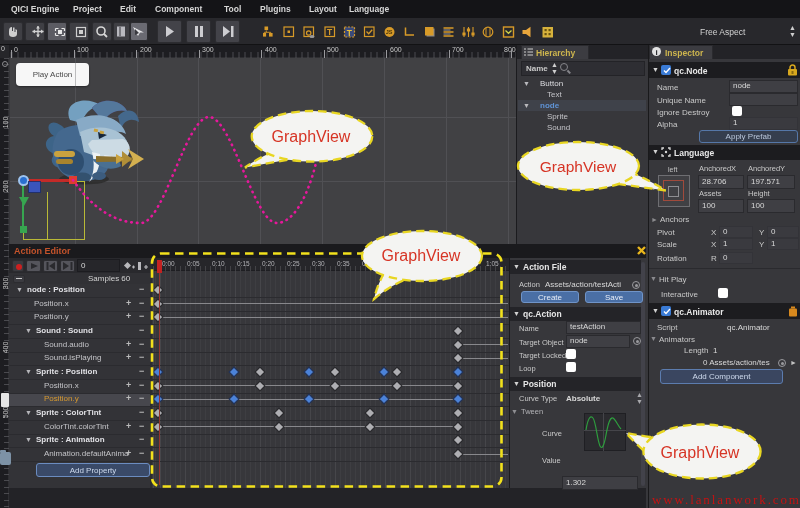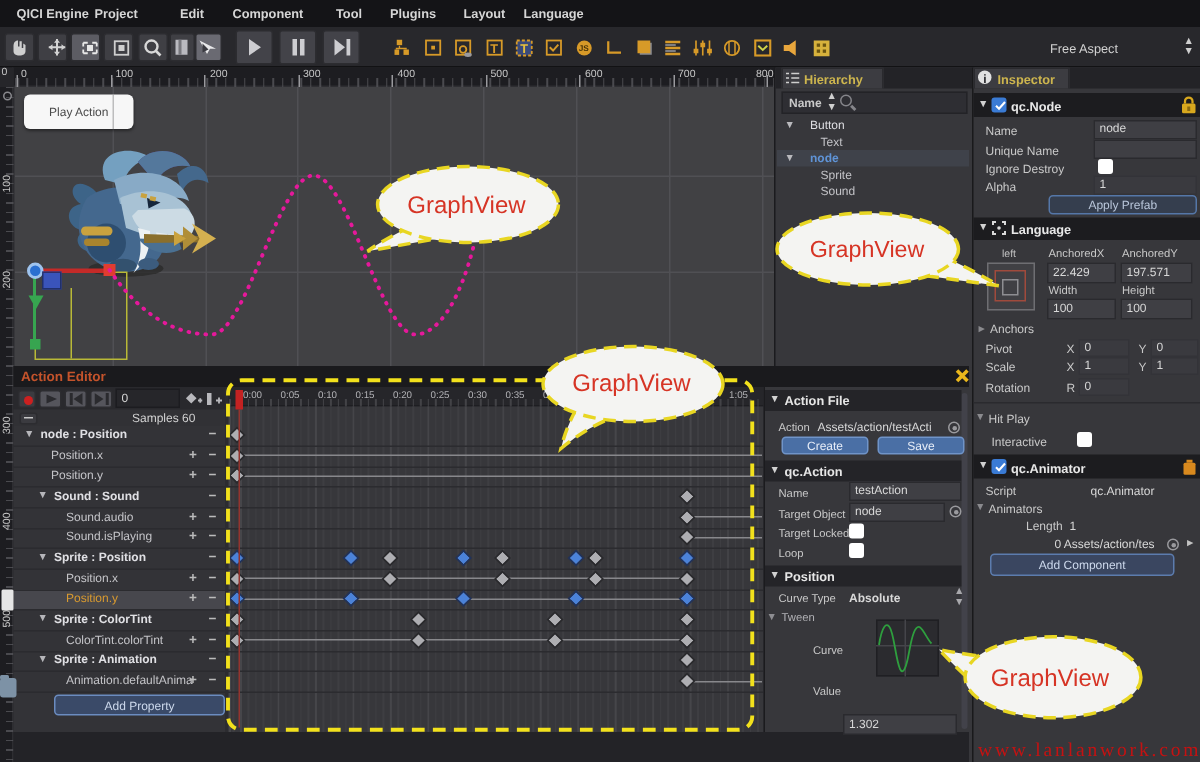--- a/index.html
+++ b/index.html
@@ -20,21 +20,21 @@
 .lbl{color:#c9c9c9;font-size:8px;}
 .rowc{color:#c4c4c8;font-size:8px;}
 .pm{color:#bbb;font-size:9px;font-weight:bold;}
 #afile .lbl{font-size:7.5px;}
 </style></head>
 <body>
 <div id="root">
 
 <div style="left:0;top:0;width:800px;height:18px;background:#141417;"></div>
 <div class="mi t" style="left:11px;">QICI Engine</div>
-<div class="mi t" style="left:63px;text-align:right;">Project</div>
+<div class="mi t" style="left:73px;text-align:right;">Project</div>
 <div class="mi t" style="left:120px;">Edit</div>
 <div class="mi t" style="left:155px;">Component</div>
 <div class="mi t" style="left:224px;">Tool</div>
 <div class="mi t" style="left:260px;">Plugins</div>
 <div class="mi t" style="left:309px;">Layout</div>
 <div class="mi t" style="left:349px;">Language</div>
 
 <div style="left:0;top:18px;width:800px;height:27px;background:#28282c;border-bottom:1px solid #121214;"></div>
 <div id="tools">
 
@@ -320,23 +320,23 @@
       </svg>
  <div class="t" style="left:674px;top:148px;color:#e8e8e8;font-size:8.5px;font-weight:bold;">Language</div>
 
  <div class="t" style="left:668px;top:166px;color:#c2c2c2;font-size:7px;">left</div>
  <div style="left:658px;top:175px;width:32px;height:32px;border:1px solid #6e6e72;background:#404044;"></div>
  <div style="left:663px;top:180px;width:21px;height:21px;border:1.5px solid #a04a3c;"></div>
  <div style="left:668px;top:186px;width:11px;height:11px;border:1px solid #8e8e92;"></div>
  <div class="t" style="left:651px;top:185px;color:#c2c2c2;font-size:6px;transform:rotate(-90deg);">ϙ</div>
  <div class="t lbl" style="left:699px;top:163.5px;font-size:7.5px;">AnchoredX</div>
  <div class="t lbl" style="left:748px;top:163.5px;font-size:7.5px;">AnchoredY</div>
- <div class="fld" style="left:698px;top:175px;width:46px;height:14px;line-height:12px;">22.429</div>
+ <div class="fld" style="left:698px;top:175px;width:46px;height:14px;line-height:12px;">28.706</div>
  <div class="fld" style="left:747px;top:175px;width:48px;height:14px;line-height:12px;">197.571</div>
- <div class="t lbl" style="left:699px;top:188.5px;font-size:7.5px;">Width</div>
+ <div class="t lbl" style="left:699px;top:188.5px;font-size:7.5px;">Assets</div>
  <div class="t lbl" style="left:748px;top:188.5px;font-size:7.5px;">Height</div>
  <div class="fld" style="left:698px;top:199px;width:46px;height:14px;line-height:12px;">100</div>
  <div class="fld" style="left:747px;top:199px;width:48px;height:14px;line-height:12px;">100</div>
  <div class="garr" style="left:651px;top:216px;">►</div>
  <div class="t lbl" style="left:660px;top:215px;">Anchors</div>
  <div class="t lbl" style="left:657px;top:227.5px;">Pivot</div>
  <div class="t lbl" style="left:711px;top:227.5px;">X</div>
       <div class="fld" style="left:719px;top:226px;width:34px;height:12px;background:#3a3a3f;border-color:#333338;">0</div>
  <div class="t lbl" style="left:759px;top:227.5px;">Y</div>
       <div class="fld" style="left:767px;top:226px;width:32px;height:12px;background:#3a3a3f;border-color:#333338;">0</div>

